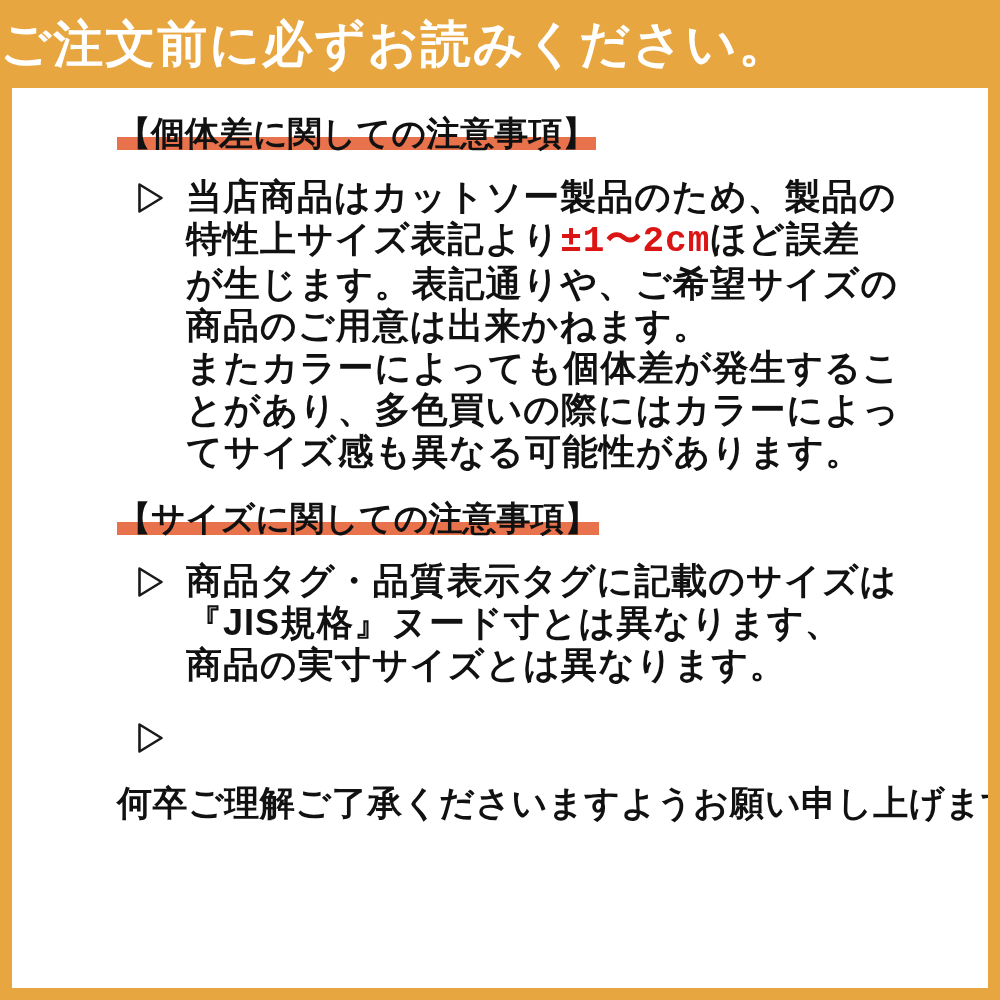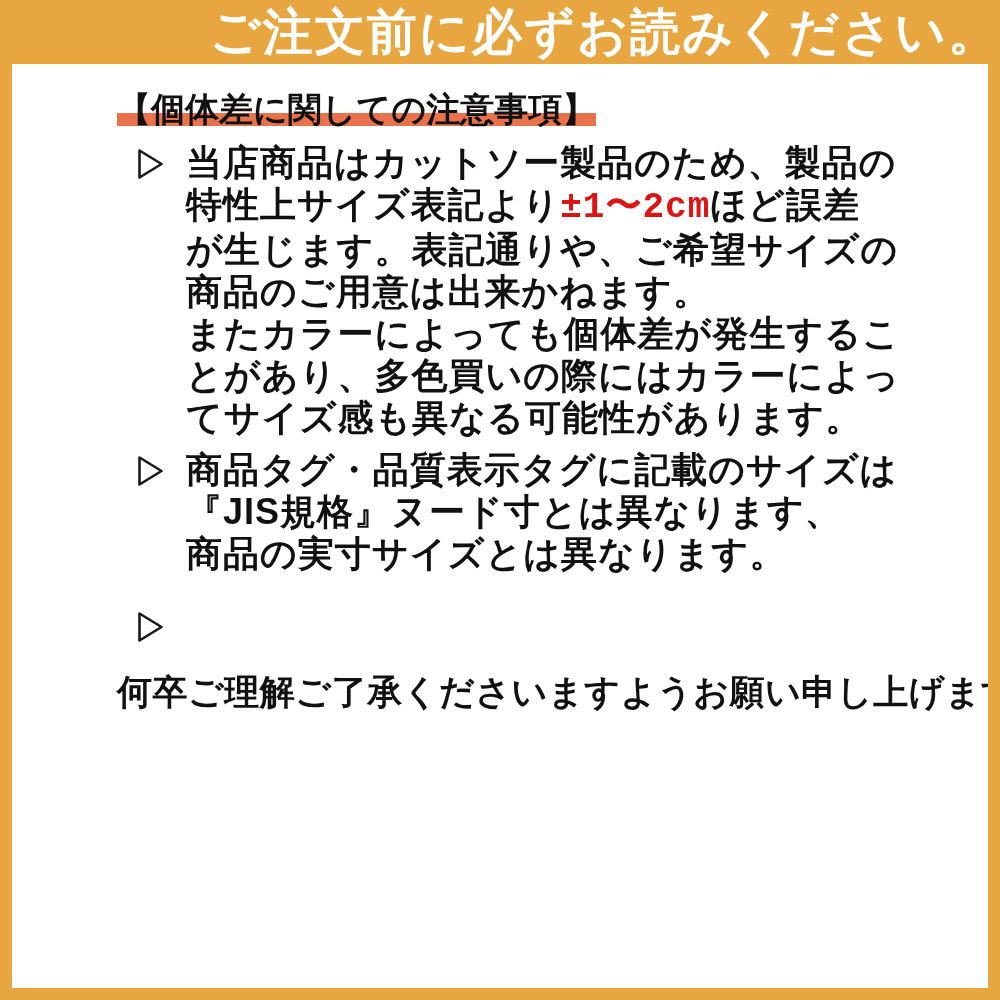--- a/index.html
+++ b/index.html
@@ -3,38 +3,38 @@
 <meta charset="utf-8">
 <style>
   html,body{margin:0;padding:0;background:#ccc;}
   .page{
     width:1000px;height:1000px;box-sizing:border-box;
     background:var(--frame,#E8A640);
     display:flex;flex-direction:column;
     font-family:"Liberation Sans",sans-serif;
     overflow:hidden;
   }
-  .banner{height:64px;flex:0 0 auto;display:flex;align-items:center;justify-content:flex-end;padding-left:12px;}
+  .banner{height:88px;flex:0 0 auto;display:flex;align-items:center;justify-content:flex-start;}
   .banner-title{
     color:var(--header_text,#FFFFFF);
     font-size:50px;font-weight:800;letter-spacing:2px;white-space:nowrap;
   }
   .panel{flex:1 1 auto;margin:0 12px 12px;background:var(--panel,#FFFFFF);overflow:hidden;}
   .content{padding:0 36px 0 105px;color:var(--text,#111111);}
   .sec-h{
     margin:24px 0 0;font-size:34px;font-weight:800;line-height:1.28;
     color:var(--text,#111111);letter-spacing:0;white-space:nowrap;
   }
   .hl{
     background-image:linear-gradient(var(--underline,#E8724C),var(--underline,#E8724C));
     background-repeat:no-repeat;
     background-size:100% 13px;
     background-position:0 calc(100% - 2px);
   }
-  .item{display:flex;align-items:flex-start;padding-left:20px;margin-top:10px;}
+  .item{display:flex;align-items:flex-start;padding-left:20px;margin-top:20px;}
   .item + .item{margin-top:30px;}
   .tri{flex:0 0 auto;margin:6px 22px 0 0;line-height:0;}
   .txt{
     margin:0;font-size:36px;font-weight:700;line-height:42px;
     letter-spacing:1px;white-space:pre-line;
   }
   .alert{color:var(--alert,#DB1414);font-family:Liberation Mono, monospace;}
   .footer-msg{
     margin:26px 0 0;text-align:center;font-size:35px;font-weight:800;
     letter-spacing:0.5px;color:var(--text,#111111);white-space:nowrap;
@@ -64,20 +64,21 @@
 特性上サイズ表記より</span><span class="alert">±1〜2cm</span><span>ほど誤差
 が生じます。表記通りや、ご希望サイズの
 商品のご用意は出来かねます。
 またカラーによっても個体差が発生するこ
 とがあり、多色買いの際にはカラーによっ
 てサイズ感も異なる可能性があります。</span></p>
         </div>
       </section>
 
       <section>
+        <h2 class="sec-h"><span class="hl">【サイズに関しての注意事項】</span></h2>
         <div class="item">
           <span class="tri">
             <svg width="27" height="32" viewBox="0 0 27 32" aria-hidden="true">
                 <path d="M2.5 2.5 L24.5 16 L2.5 29.5 Z" fill="none" stroke="#1a1a1a" stroke-width="2.6" stroke-linejoin="round"></path>
               </svg>
           </span>
           <p class="txt"><span>商品タグ・品質表示タグに記載のサイズは
 『JIS規格』ヌード寸とは異なります、
 商品の実寸サイズとは異なります。</span></p>
         </div>

